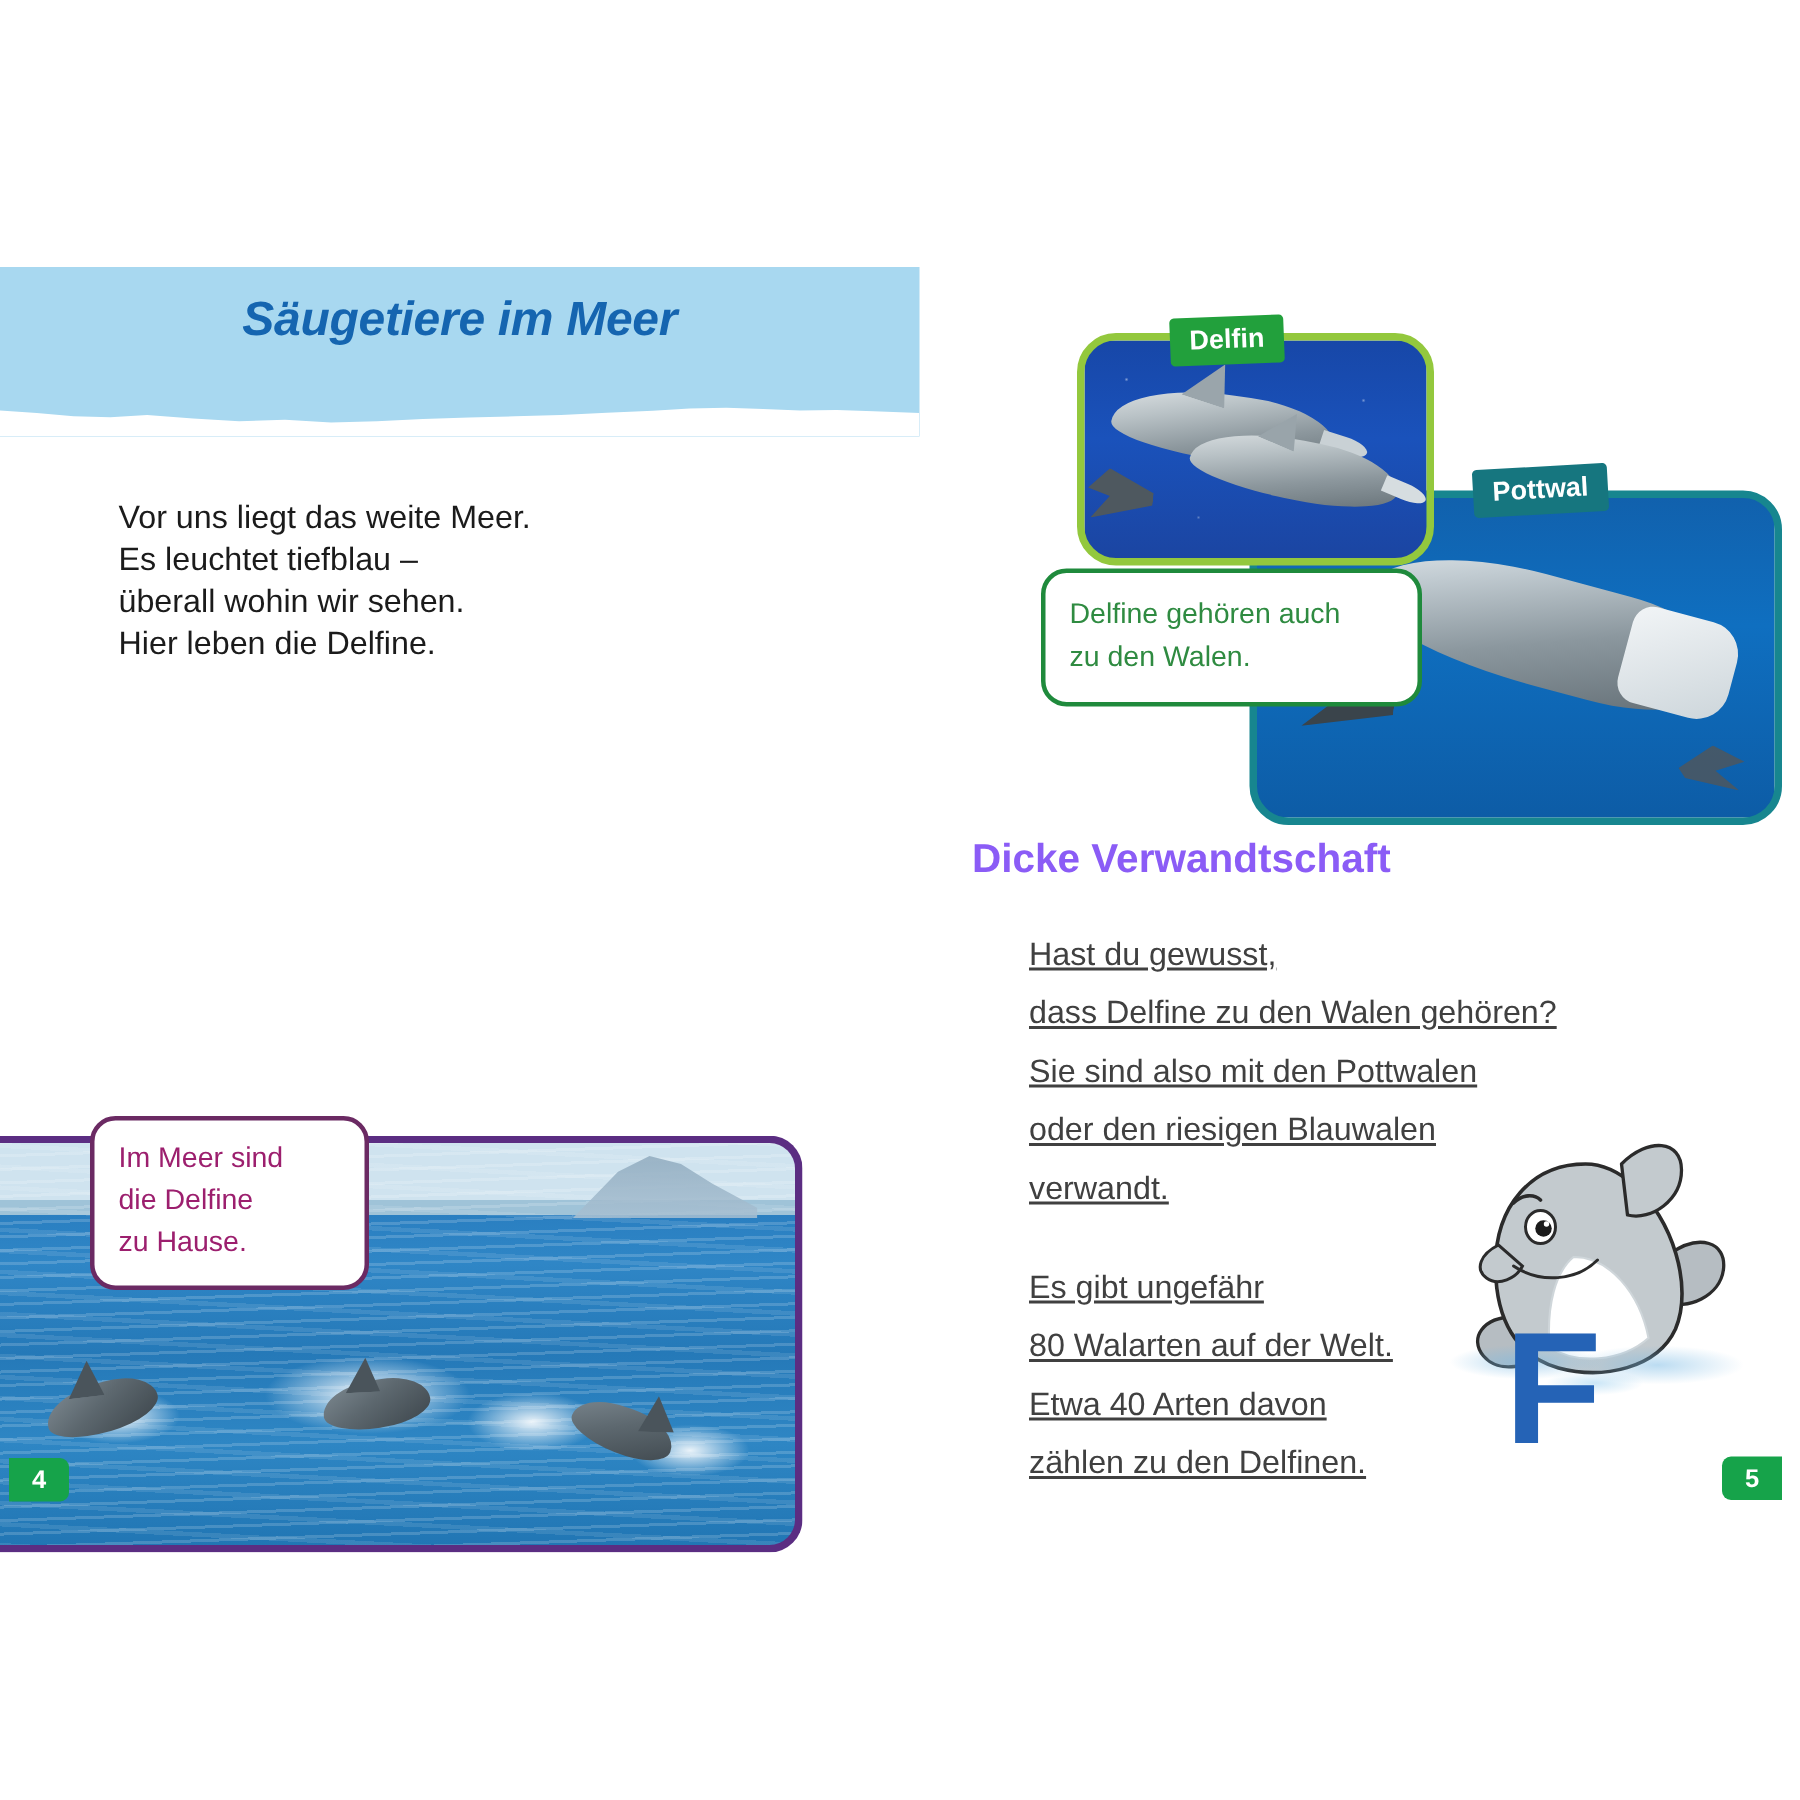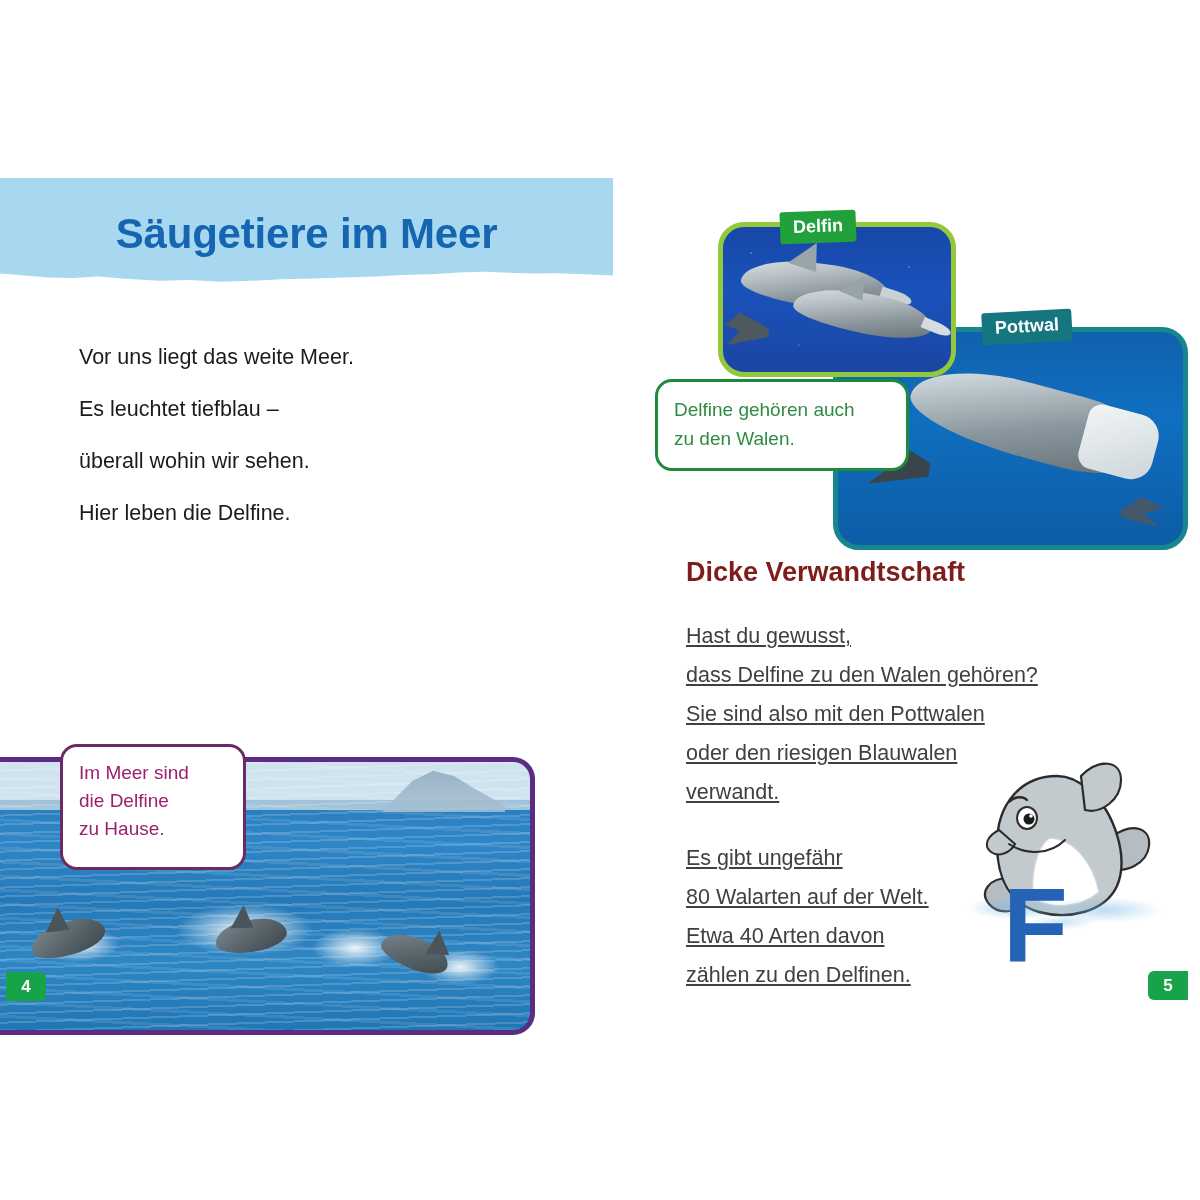--- a/index.html
+++ b/index.html
@@ -38,37 +38,38 @@
     clip-path: polygon(
       0% 100%, 0% 42%, 4% 48%, 8% 55%, 12% 57%, 16% 52%, 21% 60%,
       26% 66%, 31% 63%, 36% 69%, 41% 66%, 46% 61%, 51% 58%, 56% 55%,
       61% 52%, 66% 47%, 71% 43%, 75% 38%, 79% 36%, 83% 39%, 87% 42%,
       91% 41%, 95% 44%, 100% 48%, 100% 100%
     );
   }
   .title-text {
     position: absolute;
     left: 0;
-    top: 186px;
+    top: 164px;
     width: 613px;
     height: 96px;
     display: flex;
     align-items: center;
     justify-content: center;
-    font-size: 42px;
+    font-size: 32px;
     font-weight: bold;
     color: #1565b0;
     letter-spacing: -0.2px;
+    font-style: italic;
   }
 
   .left-para {
     position: absolute;
     color: #1b1b1b;
     font-size: 21.5px;
-    line-height: 52px;
+    line-height: 28px;
     white-space: pre-line;
   }
   .left-para.p1 { left: 79px; top: 331px; }
   .left-para.p2 { left: 79px; top: 503px; }
 
   
   .photo-left {
     position: absolute;
     left: -40px;
     top: 757px;
@@ -133,21 +134,21 @@
     width: 24px; height: 24px; background: #4a545b;
     clip-path: polygon(0% 100%, 55% 0%, 100% 100%); transform: rotate(-20deg);
   }
 
   
   .bubble-pink {
     position: absolute;
     left: 60px;
     top: 744px;
     width: 148px;
-    padding: 12px 16px 24px 16px;
+    padding: 12px 16px 14px 16px;
     background: #ffffff;
     border: 3px solid #6b2a63;
     border-radius: 17px;
     color: #9c1f6e;
     font-size: 19px;
     line-height: 28px;
     white-space: pre-line;
     z-index: 6;
   }
 
@@ -283,41 +284,41 @@
   }
   .tag-pottwal {
     left: 982px; top: 311px;
     background: #16767f;
     transform: rotate(-3.2deg);
     border-radius: 3px;
   }
 
   .bubble-green {
     position: absolute;
-    left: 655px;
+    left: 694px;
     top: 379px;
     width: 216px;
     padding: 13px 16px 15px 16px;
     background: #ffffff;
     border: 3px solid #1f8a3c;
     border-radius: 17px;
     color: #2f8b41;
     font-size: 19px;
     line-height: 29px;
     white-space: pre-line;
     z-index: 6;
   }
 
   .right-heading {
     position: absolute;
-    left: 686px;
+    left: 648px;
     top: 557px;
     font-size: 27px;
     font-weight: bold;
-    color: #7f1d1d;
+    color: #8b5cf6;
   }
   .right-para {
     position: absolute;
     color: #404040;
     font-size: 21.5px;
     line-height: 39px;
     white-space: pre-line;
     text-decoration: underline;
   }
   .right-para.r1 { left: 686px; top: 617px; }

